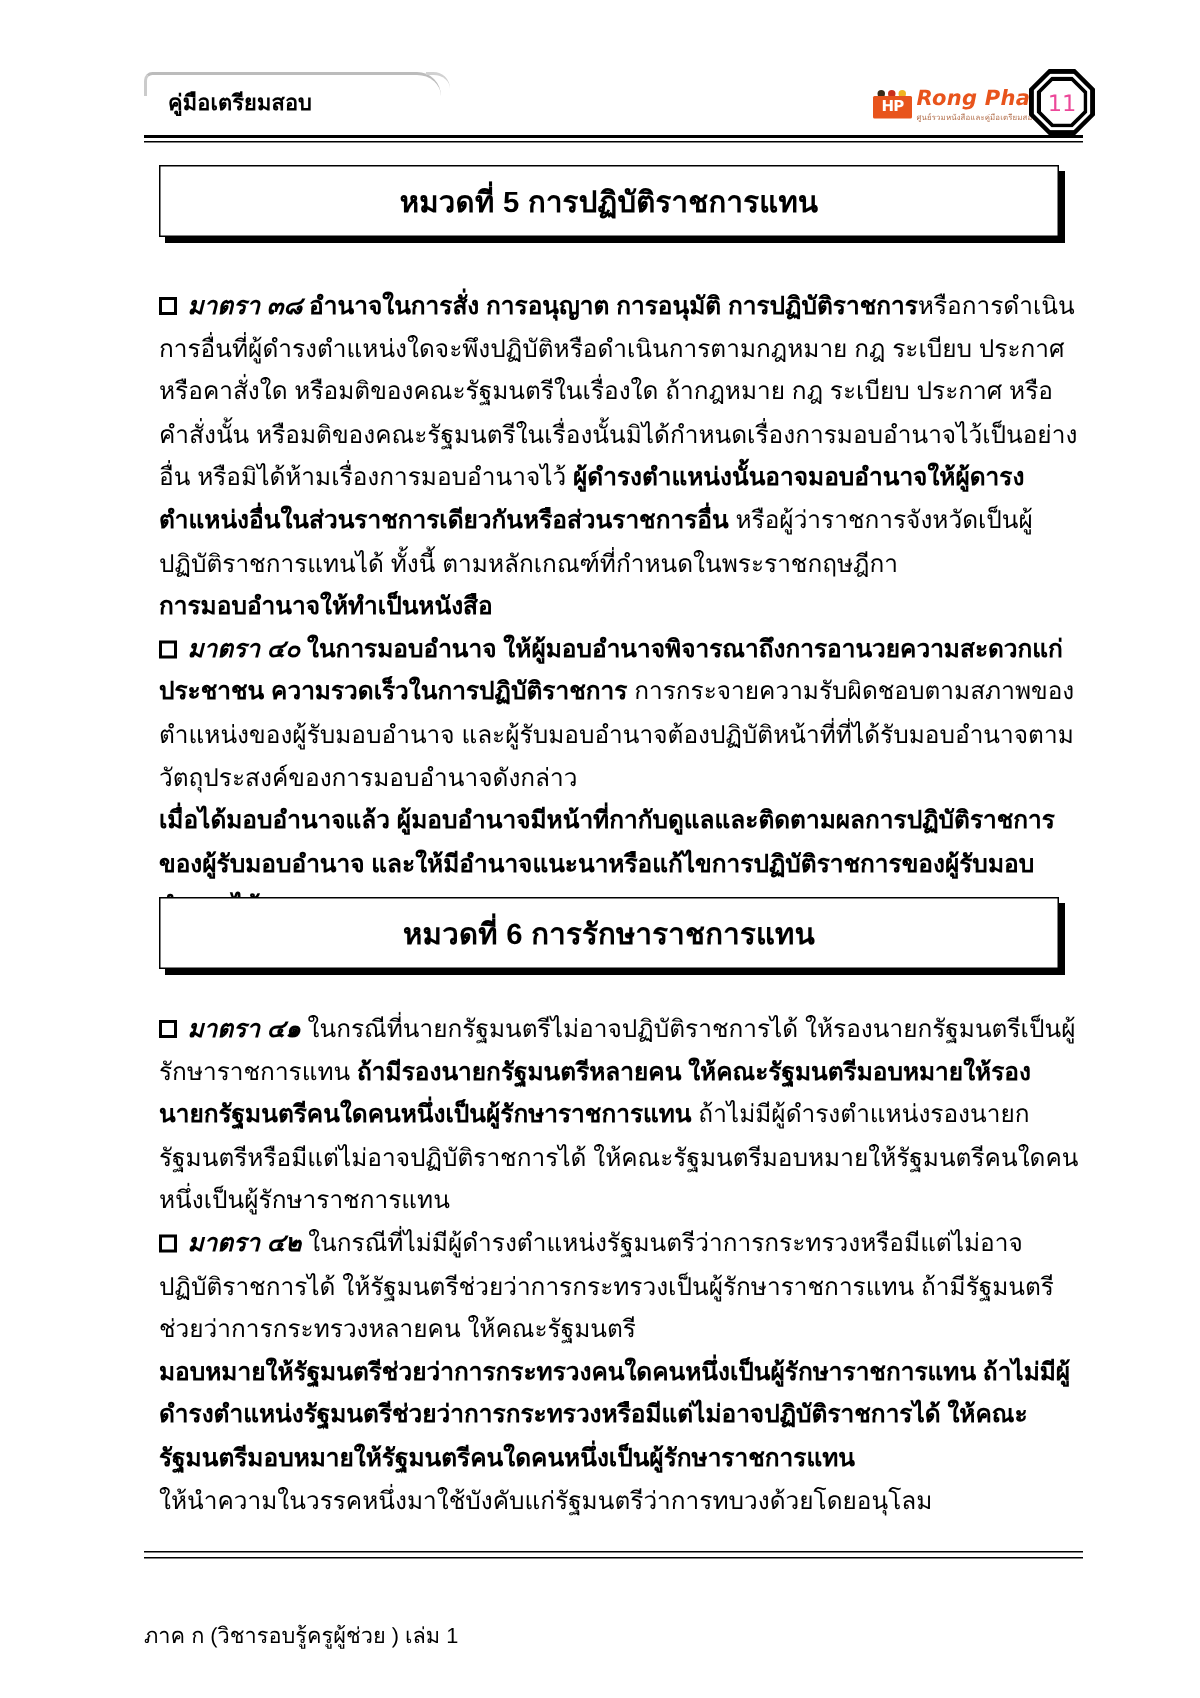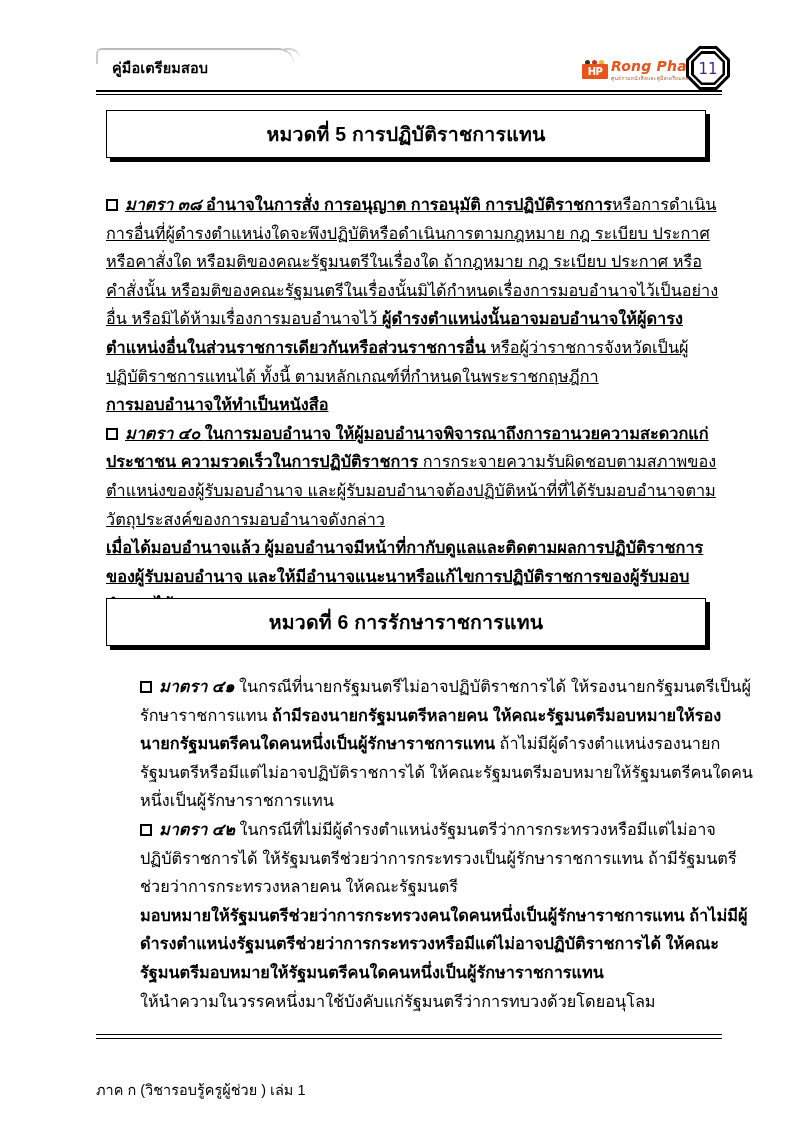--- a/index.html
+++ b/index.html
@@ -166,21 +166,21 @@
     clip-path: polygon(30% 0%, 70% 0%, 100% 30%, 100% 70%, 70% 100%, 30% 100%, 0% 70%, 0% 30%);
   }
   .pagenum .num {
     position: absolute;
     inset: 0;
     display: flex;
     align-items: center;
     justify-content: center;
     font-size: 15px;
     font-family: "DejaVu Sans", sans-serif;
-    color: #4c1d95;
+    color: #ec4899;
     padding-top: 1px;
     box-sizing: border-box;
   }
 
   .rule-top {
     position: absolute;
     left: 96px;
     top: 90px;
     width: 626px;
     height: 5px;
@@ -213,22 +213,22 @@
   #heading-2 { top: 598px; }
 
   
   .body {
     position: absolute;
     left: 106px;
     width: 614px;
     font-size: 16.3px;
     line-height: 28.6px;
   }
-  #body-1 { top: 190px; text-decoration: underline; }
-  #body-2 { top: 672px; margin-left: 34px; }
+  #body-1 { top: 190px; }
+  #body-2 { top: 672px; }
 
   .para {
     margin: 0;
     padding: 0;
     text-indent: 0;
   }
   .para + .para { margin-top: 0; }
 
   .b { font-weight: bold; }
   .bi { font-weight: bold; font-style: italic; }

